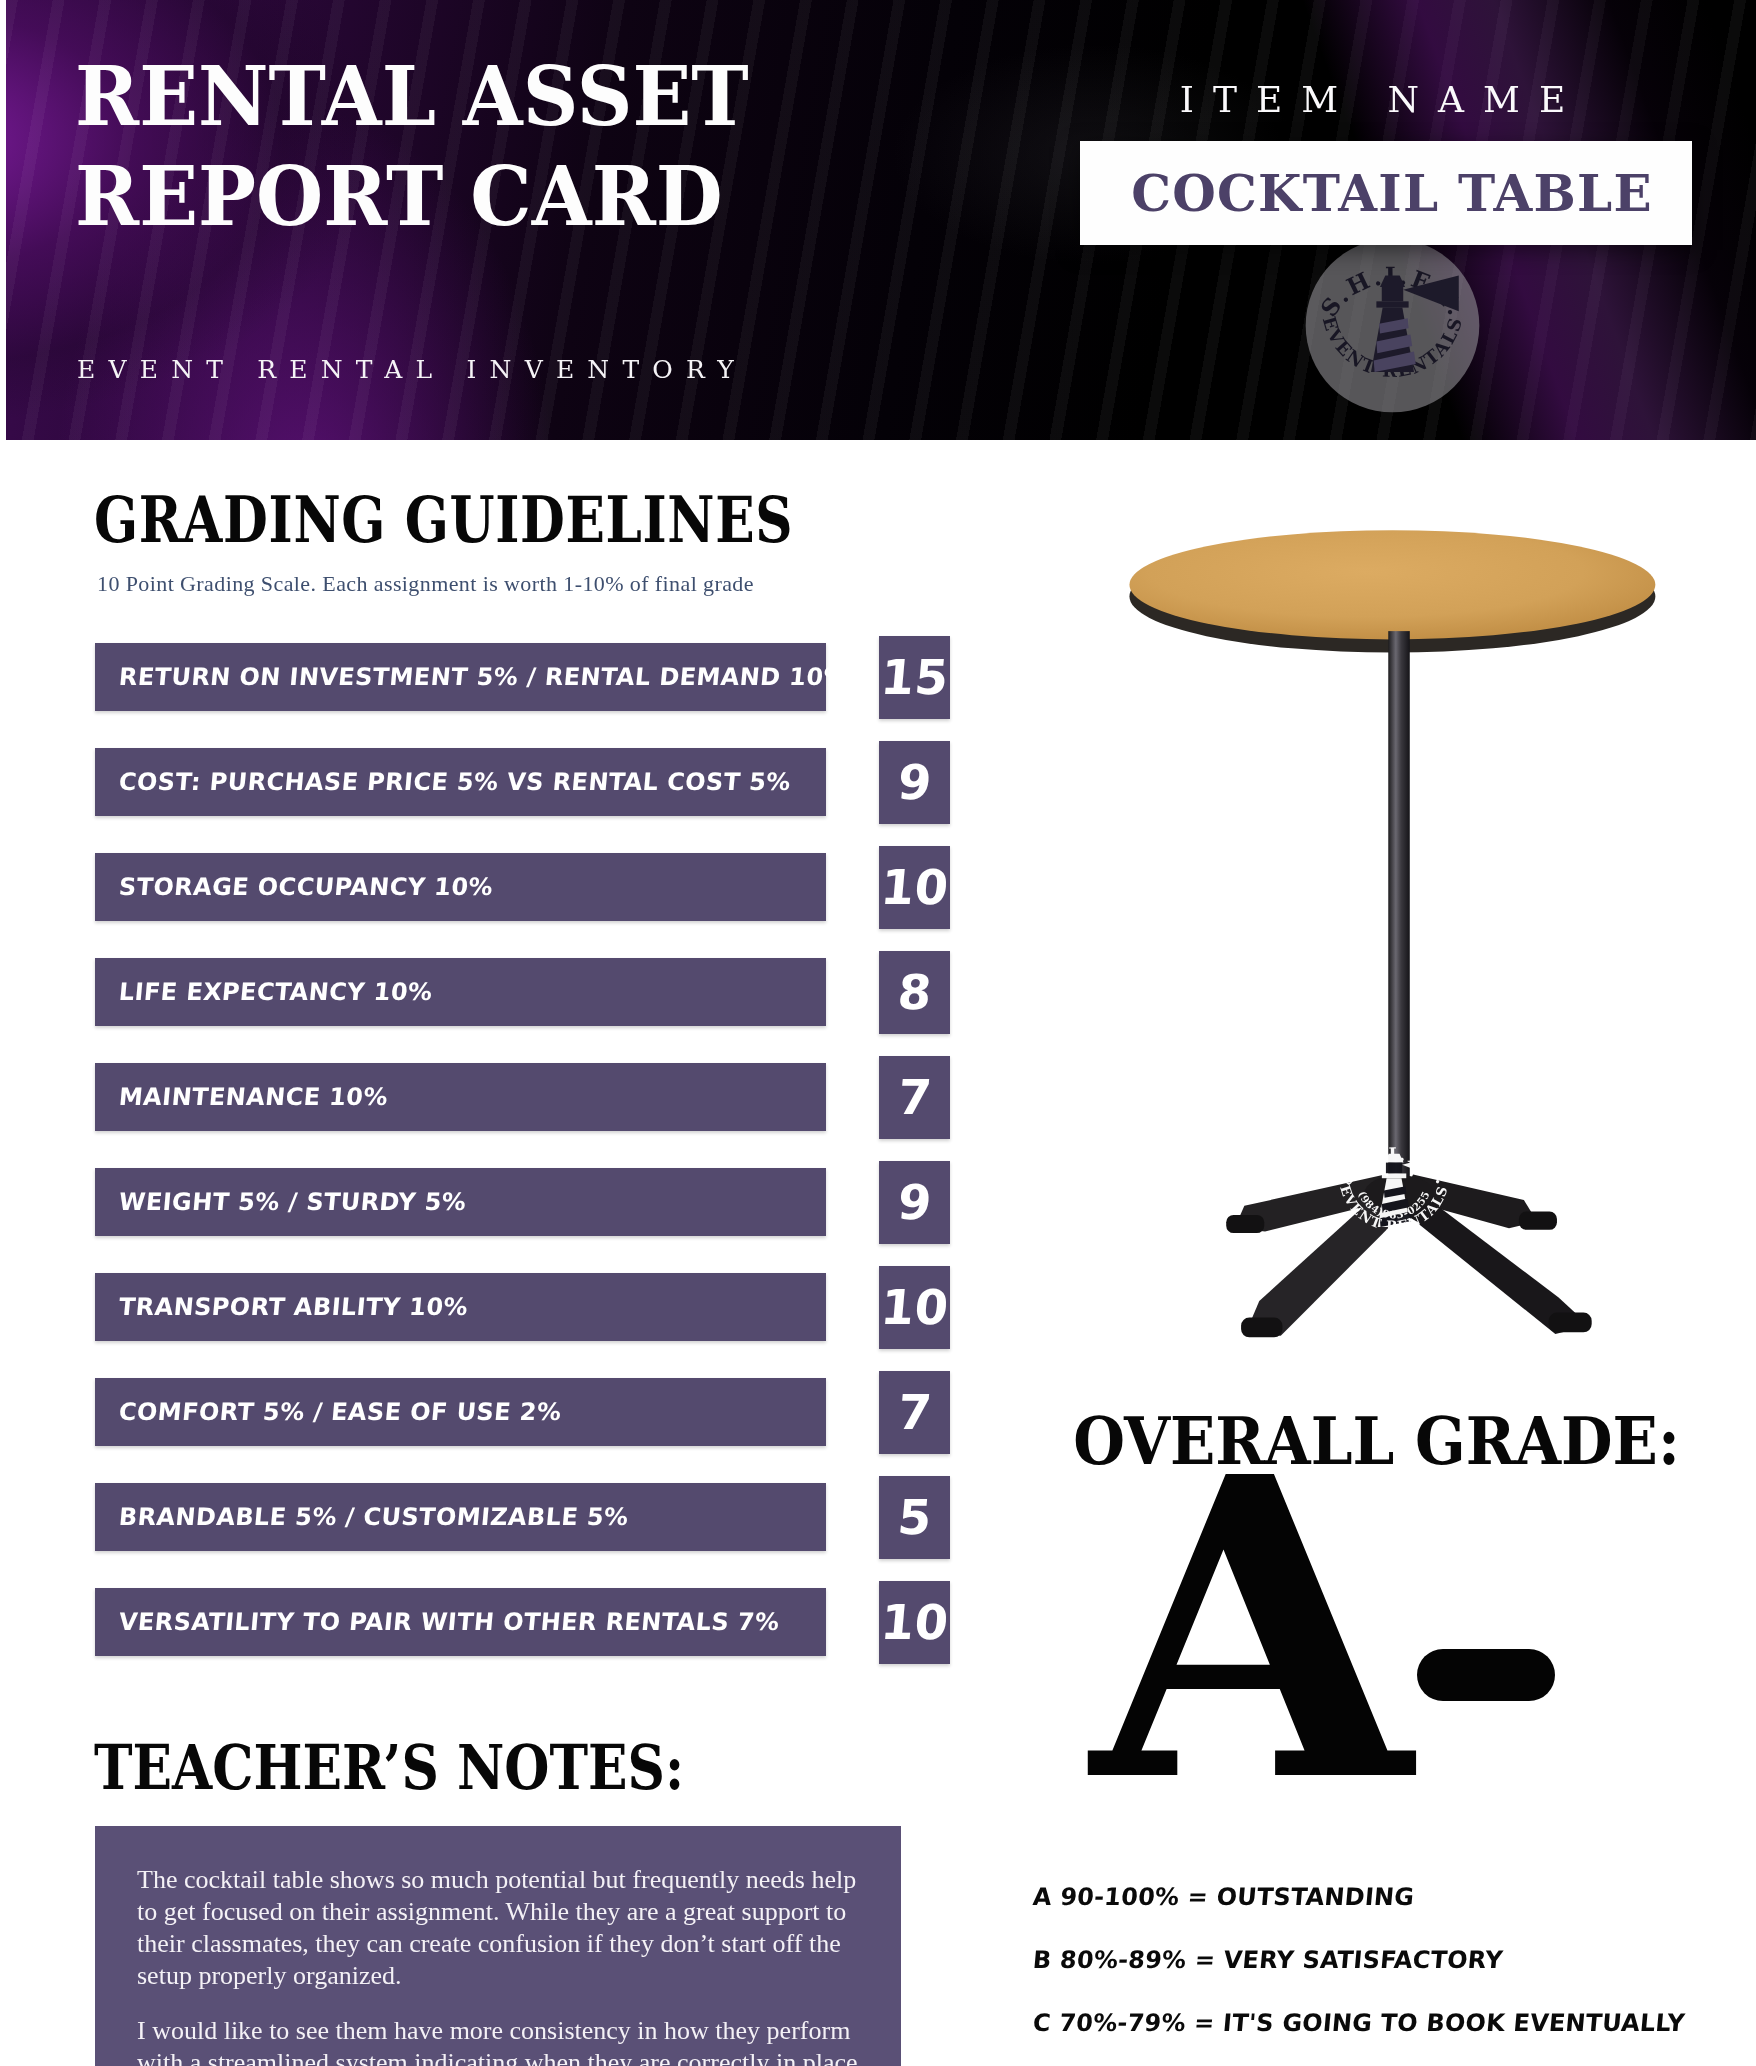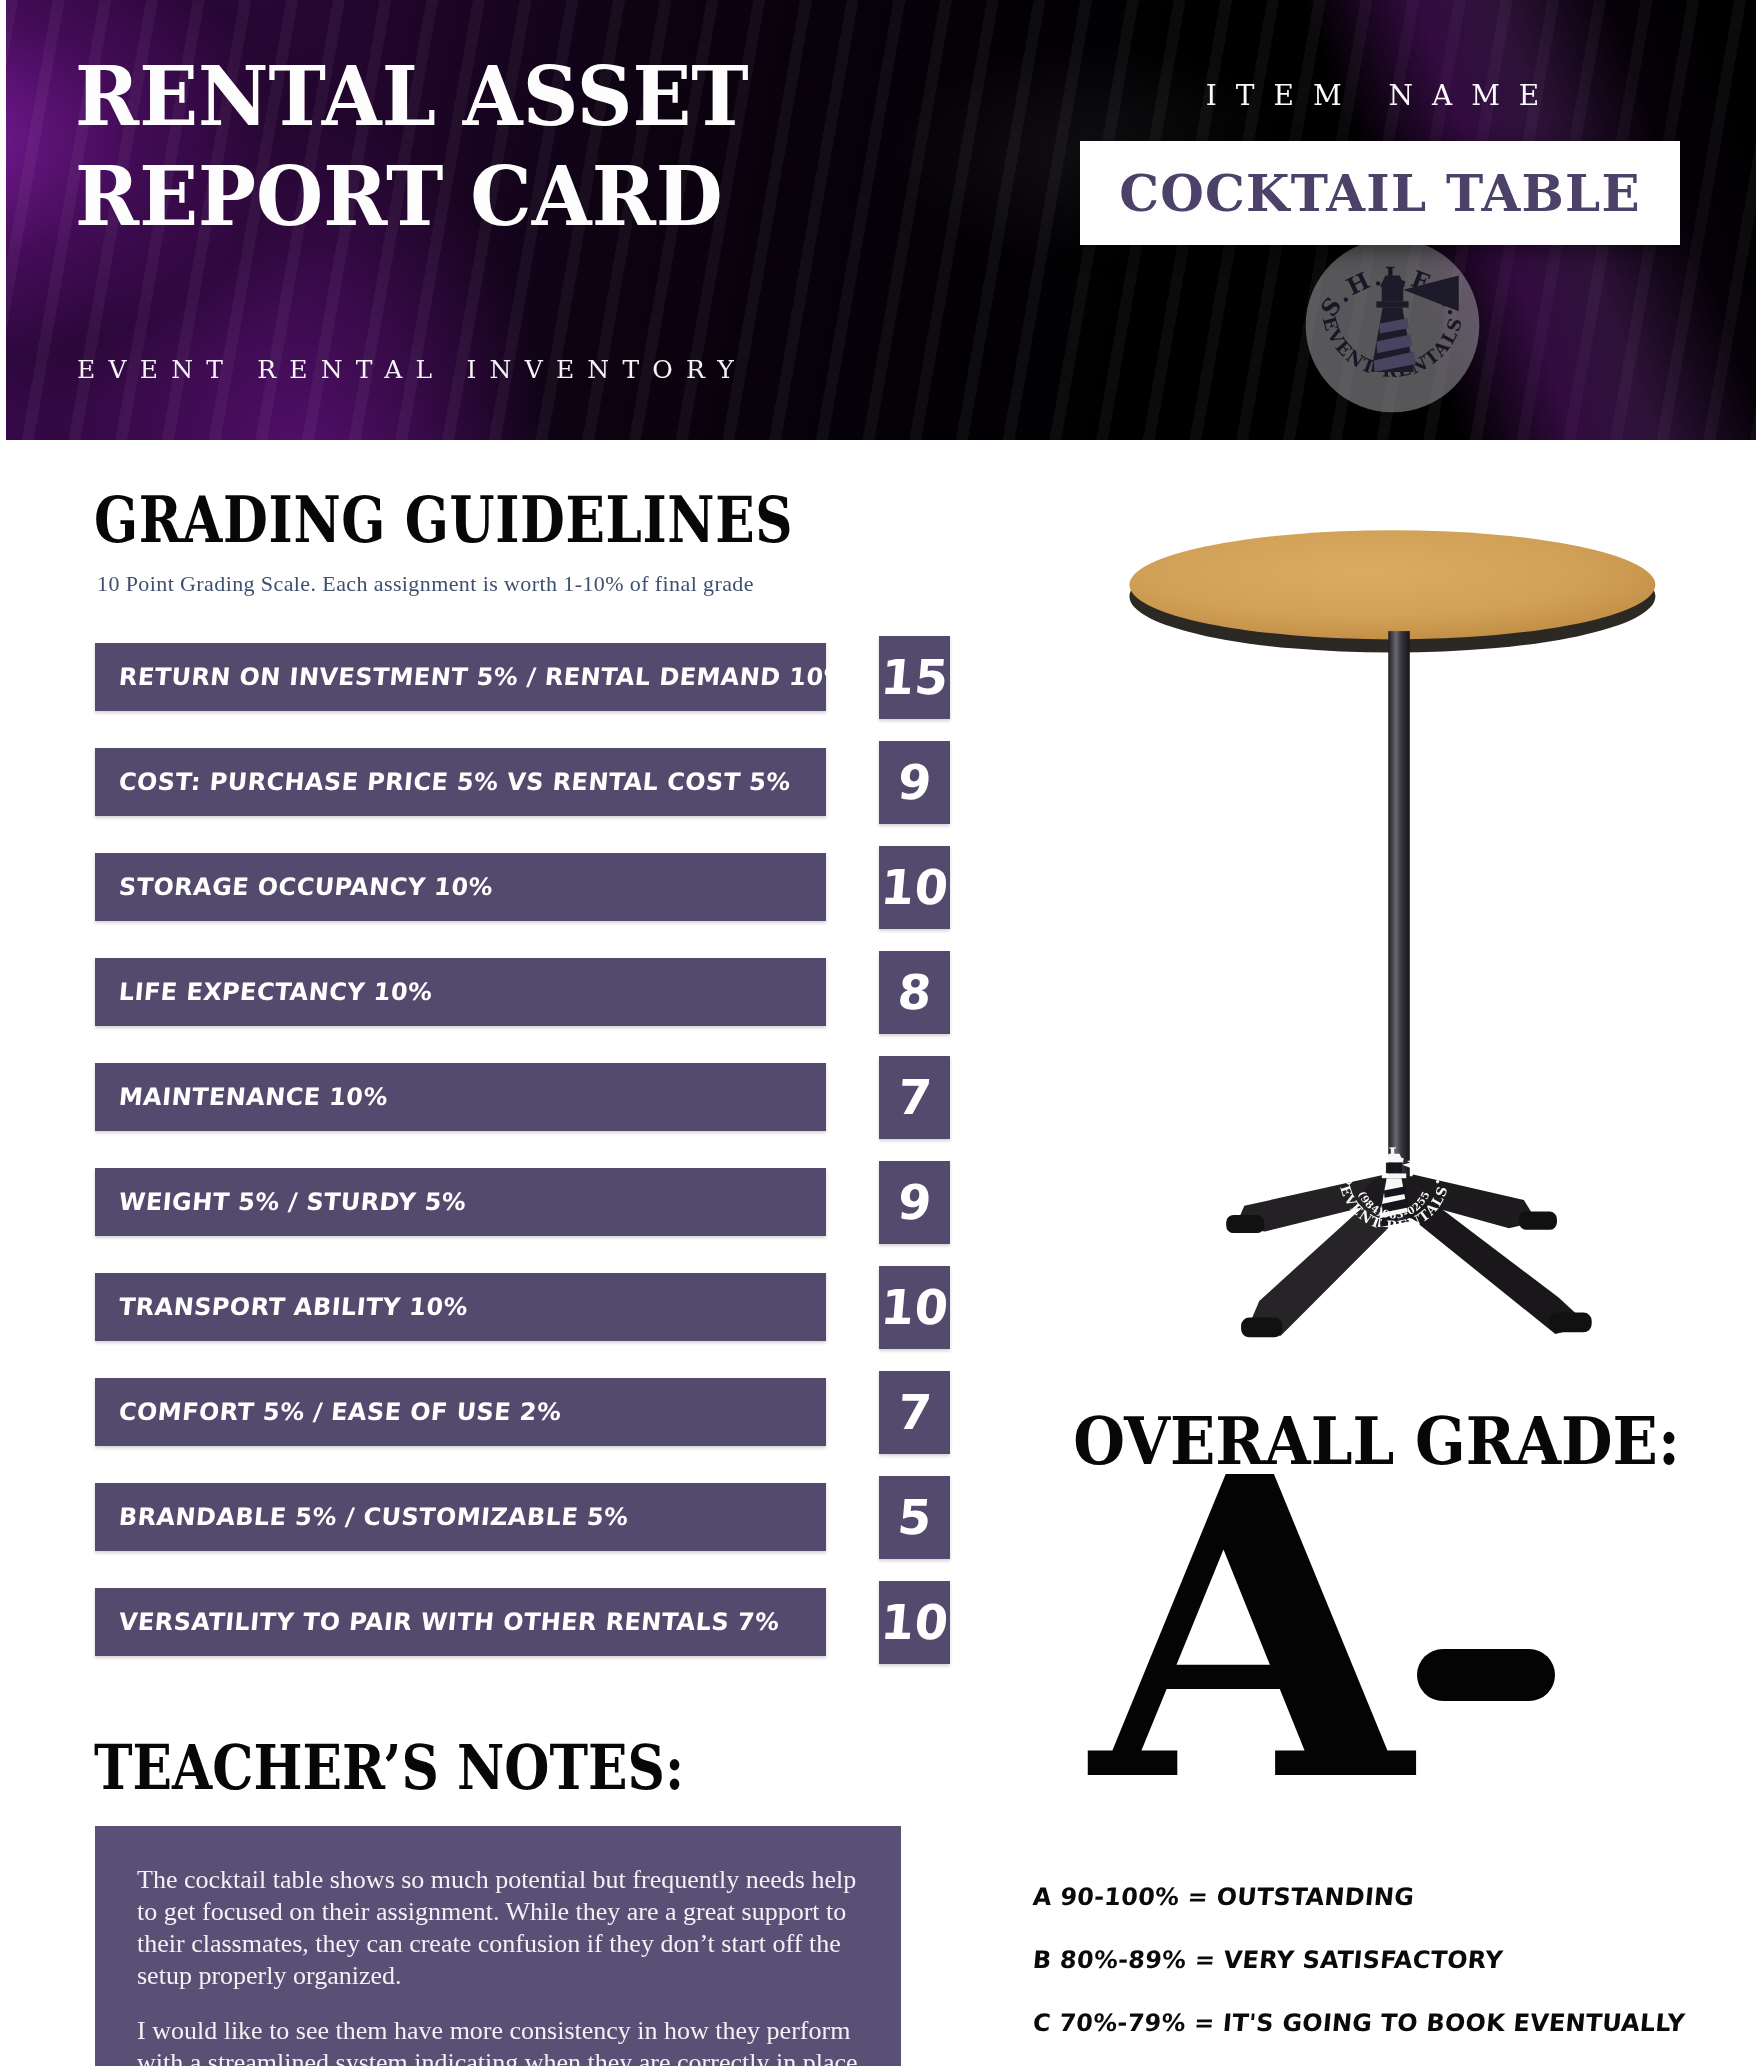--- a/index.html
+++ b/index.html
@@ -17,23 +17,23 @@
     linear-gradient(100deg,#3a0a4e 0%,#2a0738 14%,#0e0313 34%,#040107 52%,#000 66%,#000 100%);}
   .header::after{content:"";position:absolute;inset:0;background:
     linear-gradient(70deg, transparent 0 76%, rgba(112,25,142,0.45) 82%, rgba(152,62,188,0.30) 86%, rgba(30,6,40,0.20) 92%, transparent 97%),
     repeating-linear-gradient(100deg, rgba(255,255,255,0.045) 0 11.6px, rgba(0,0,0,0) 11.6px 46px);}
   .hdr-title{position:absolute;left:69px;top:46px;z-index:3;font-family:"DejaVu Serif",serif;
     font-weight:700;font-size:83px;line-height:1.21;color:#fdfdfd;transform:scaleX(0.93);
     transform-origin:left top;white-space:nowrap;}
   .hdr-sub{position:absolute;left:71px;top:327px;z-index:3;font-family:"DejaVu Serif",serif;
     font-size:25px;letter-spacing:13.2px;color:#f5f3f6;white-space:nowrap;margin-top:28px;}
   .item-label{position:absolute;left:1062px;top:79px;width:628px;z-index:3;text-align:center;
-    font-family:"DejaVu Serif",serif;font-size:28px;letter-spacing:19px;color:#fbfafc;white-space:nowrap;}
+    font-family:"DejaVu Serif",serif;font-size:36px;letter-spacing:19px;color:#fbfafc;white-space:nowrap;}
   .badge{position:absolute;left:1074px;top:141px;width:600px;height:104px;z-index:3;background:#fefefe;
-    display:flex;align-items:center;justify-content:center;box-shadow:0 5.8px 20.7px rgba(0,0,0,0.5);}
+    display:flex;align-items:center;justify-content:center;box-shadow:0 5.8px 20.7px rgba(0,0,0,0.5);padding-left:12px;}
   .badge span{font-family:"DejaVu Serif",serif;font-weight:700;font-size:50px;
     color:var(--badge_text,#4c4168);letter-spacing:1.2px;white-space:nowrap;}
   .logo{position:absolute;left:1297px;top:236px;width:179px;height:179px;z-index:2;}
   .logo svg{width:100%;height:100%;}
   .logo-bg{fill:rgba(158,156,162,0.55);}
   .logo-arc{font-family:"DejaVu Serif",serif;font-weight:700;fill:#181624;}
   .lh-dark{fill:#1d1a2a;} .lh-stripe{fill:#49435f;}
 
   
   .h-slab{font-family:"DejaVu Serif",serif;font-weight:700;color:#070707;white-space:nowrap;}

